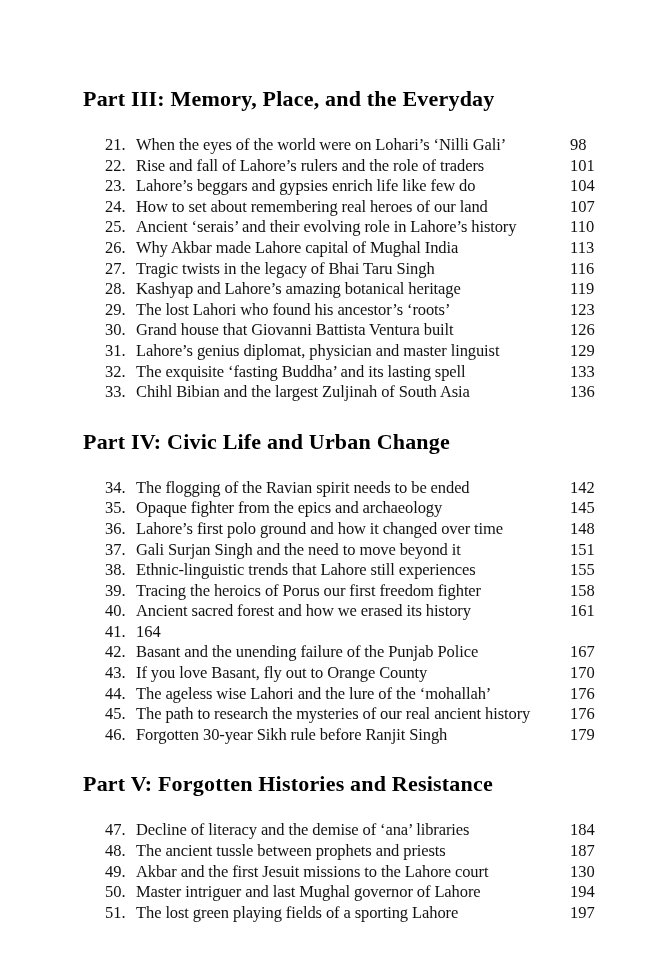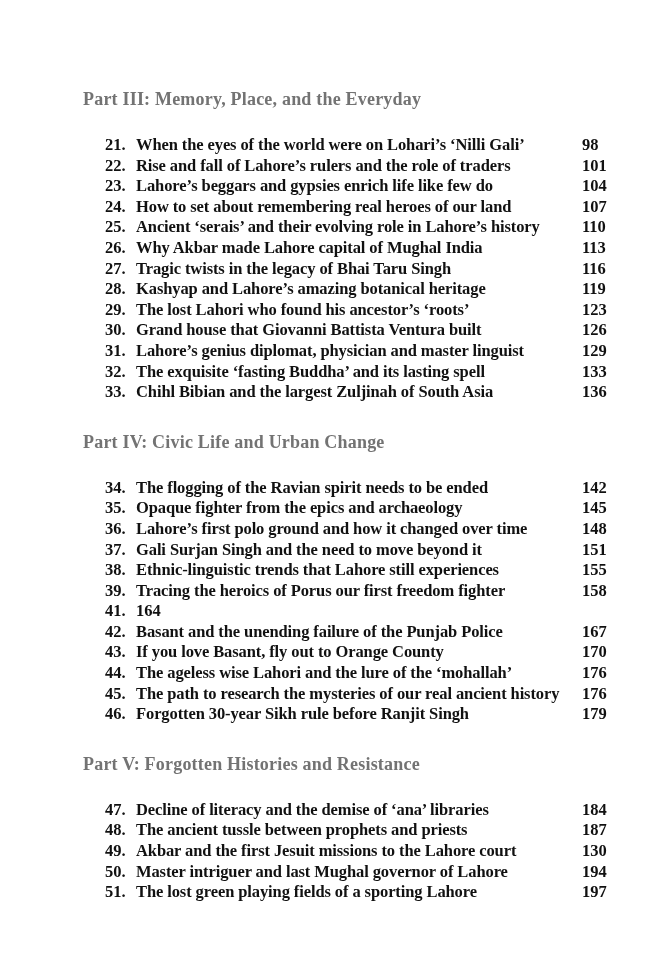--- a/index.html
+++ b/index.html
@@ -15,30 +15,29 @@
     box-sizing: border-box;
     padding: 86px 41px 0 83px;
     font-family: "Liberation Serif", "DejaVu Serif", serif;
     color: #111111;
     overflow: hidden;
   }
   .section {
     margin: 0 0 26px 0;
   }
   .section-heading {
-    font-size: 18px;
+    font-size: 22px;
     font-weight: bold;
     line-height: 26px;
     margin: 0;
     letter-spacing: 0.2px;
-    color: #737373;
+    color: #000000;
   }
   .entries {
-    margin: 23px 0 0 22px;
-    font-weight: bold;
+    margin: 23px 12px 0 22px;
   }
   .entry {
     display: flex;
     align-items: baseline;
     font-size: 16.5px;
     line-height: 20.6px;
     white-space: nowrap;
   }
   .entry .num {
     width: 31px;
@@ -175,20 +174,25 @@
     <span class="title">Ethnic-linguistic trends that Lahore still experiences</span>
     <span class="pg">155</span>
   </div>
 
   <div class="entry">
     <span class="num">39.</span>
     <span class="title">Tracing the heroics of Porus our first freedom fighter</span>
     <span class="pg">158</span>
   </div>
 
+  <div class="entry">
+    <span class="num">40.</span>
+    <span class="title">Ancient sacred forest and how we erased its history</span>
+    <span class="pg">161</span>
+  </div>
 
   <div class="entry">
     <span class="num">41.</span>
     <span class="pg">164</span>
   </div>
 
   <div class="entry">
     <span class="num">42.</span>
     <span class="title">Basant and the unending failure of the Punjab Police</span>
     <span class="pg">167</span>

